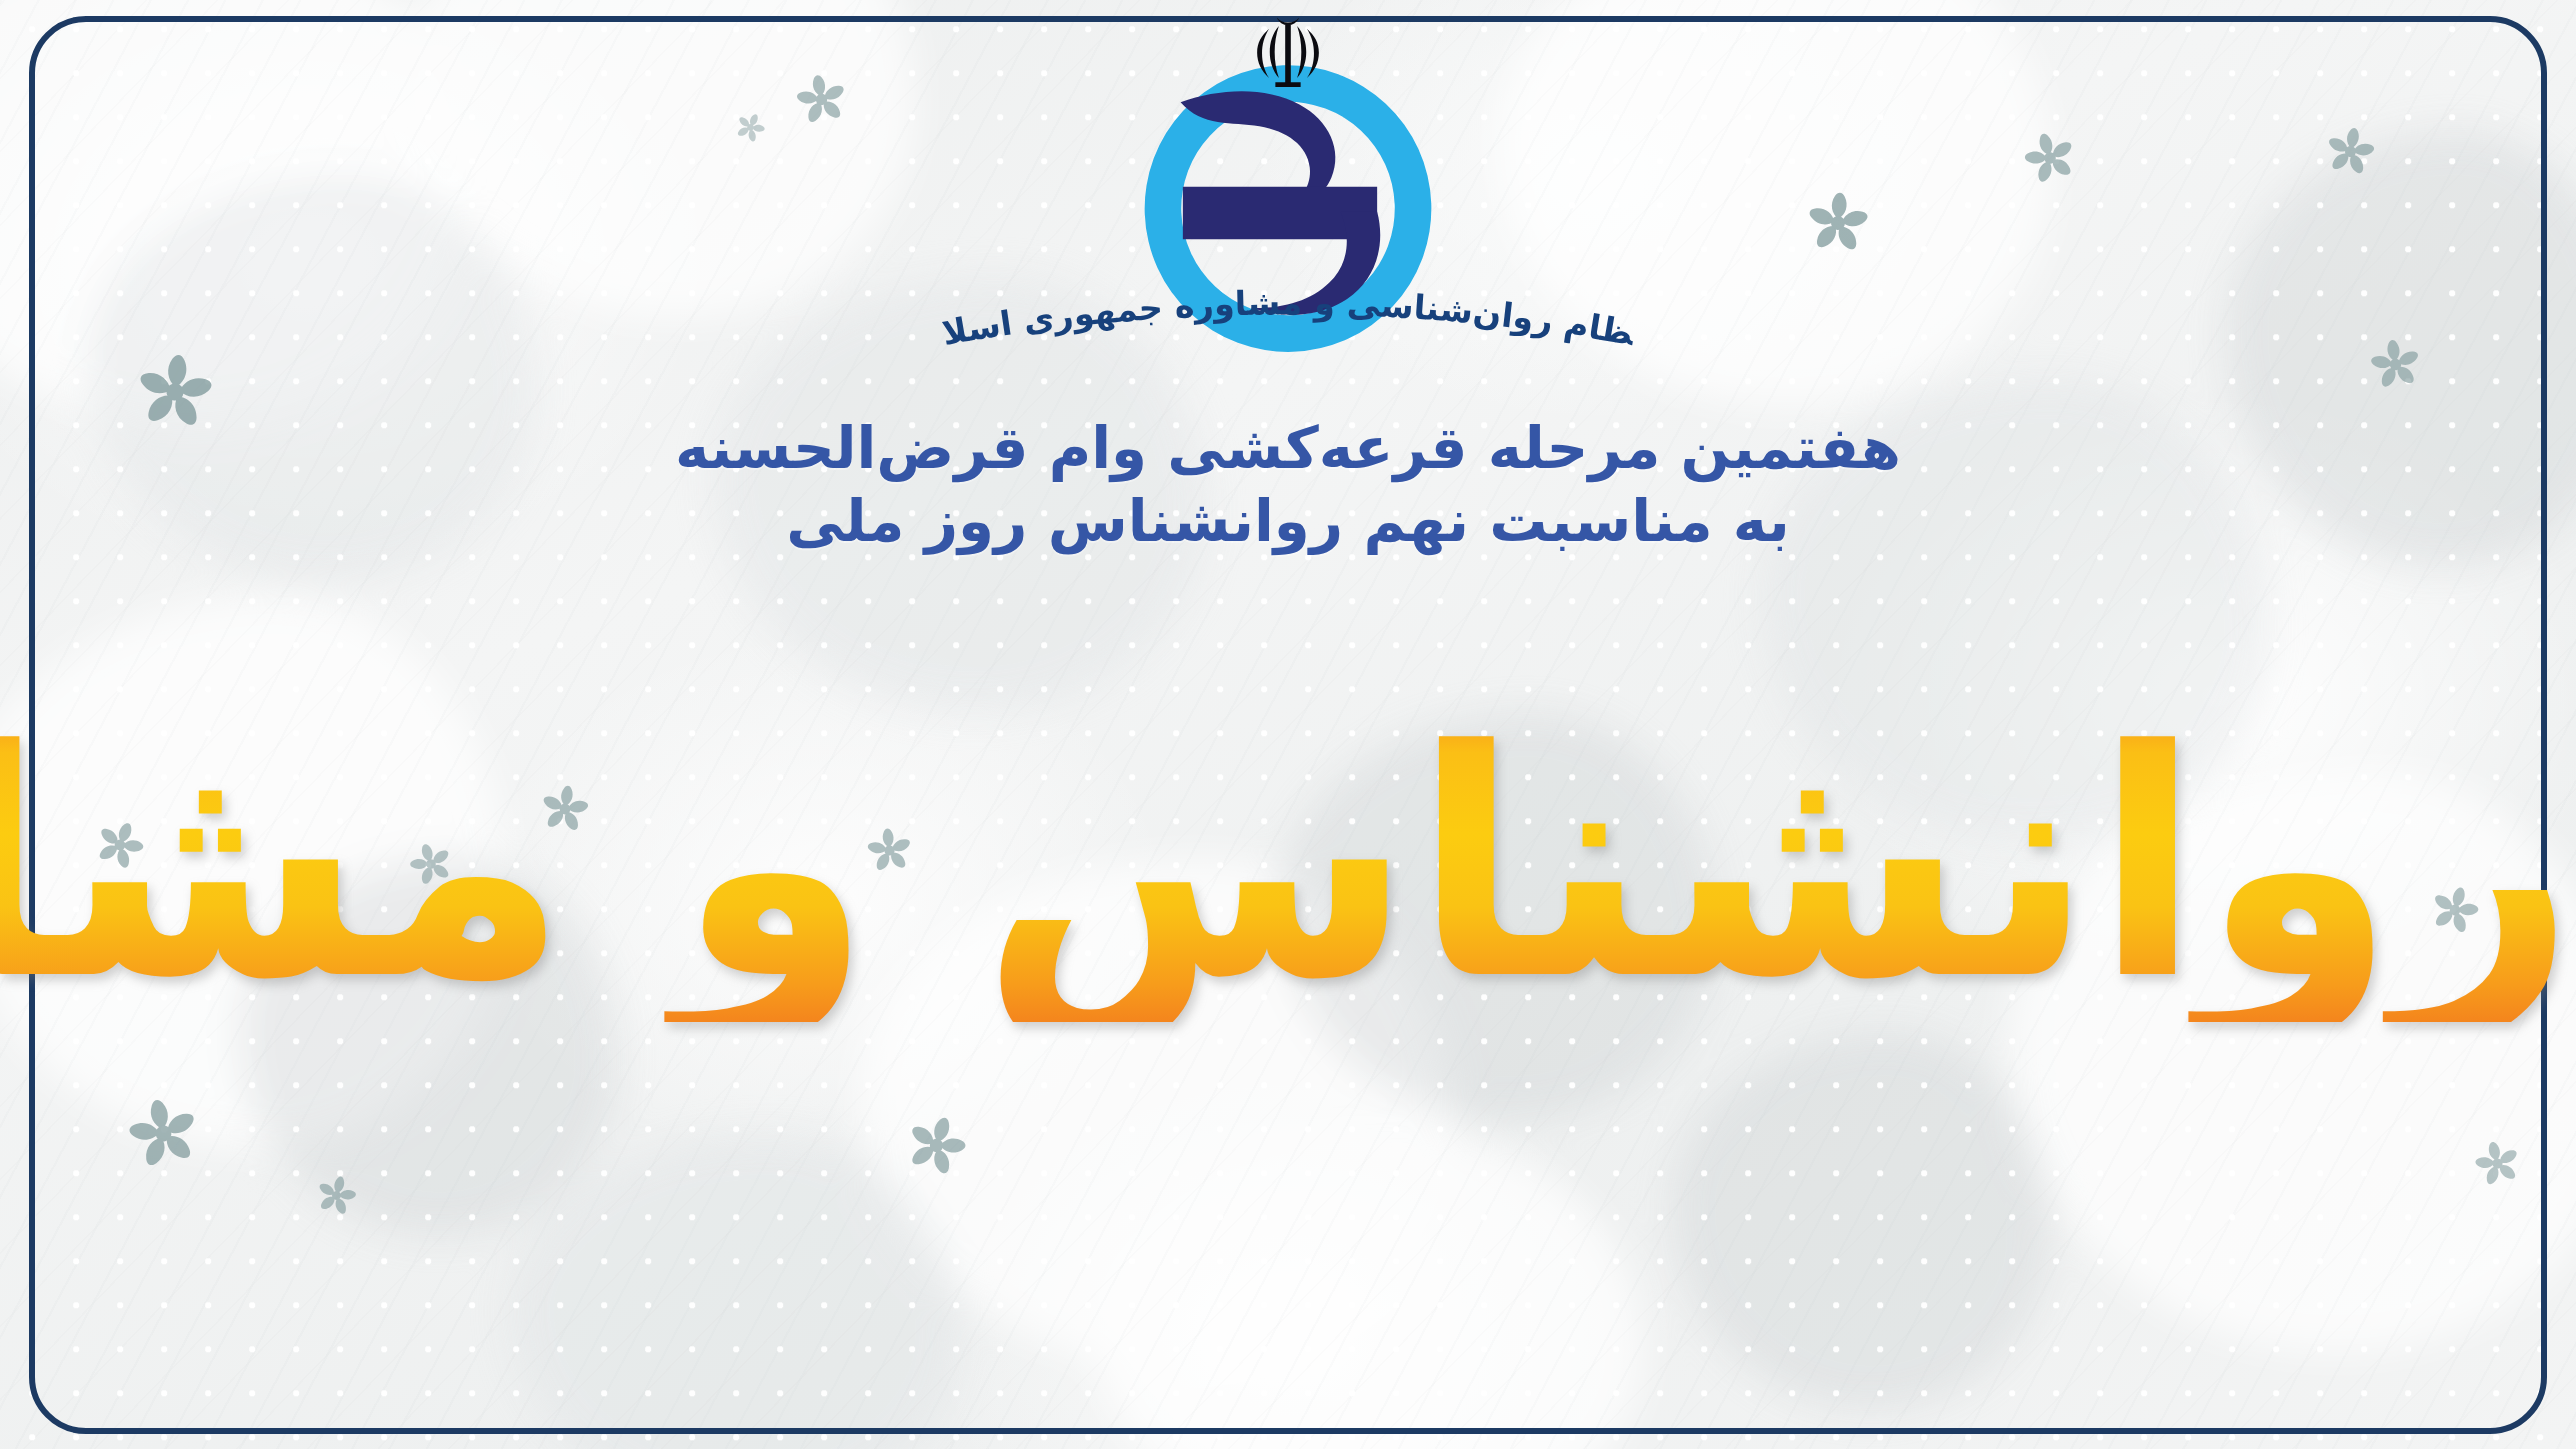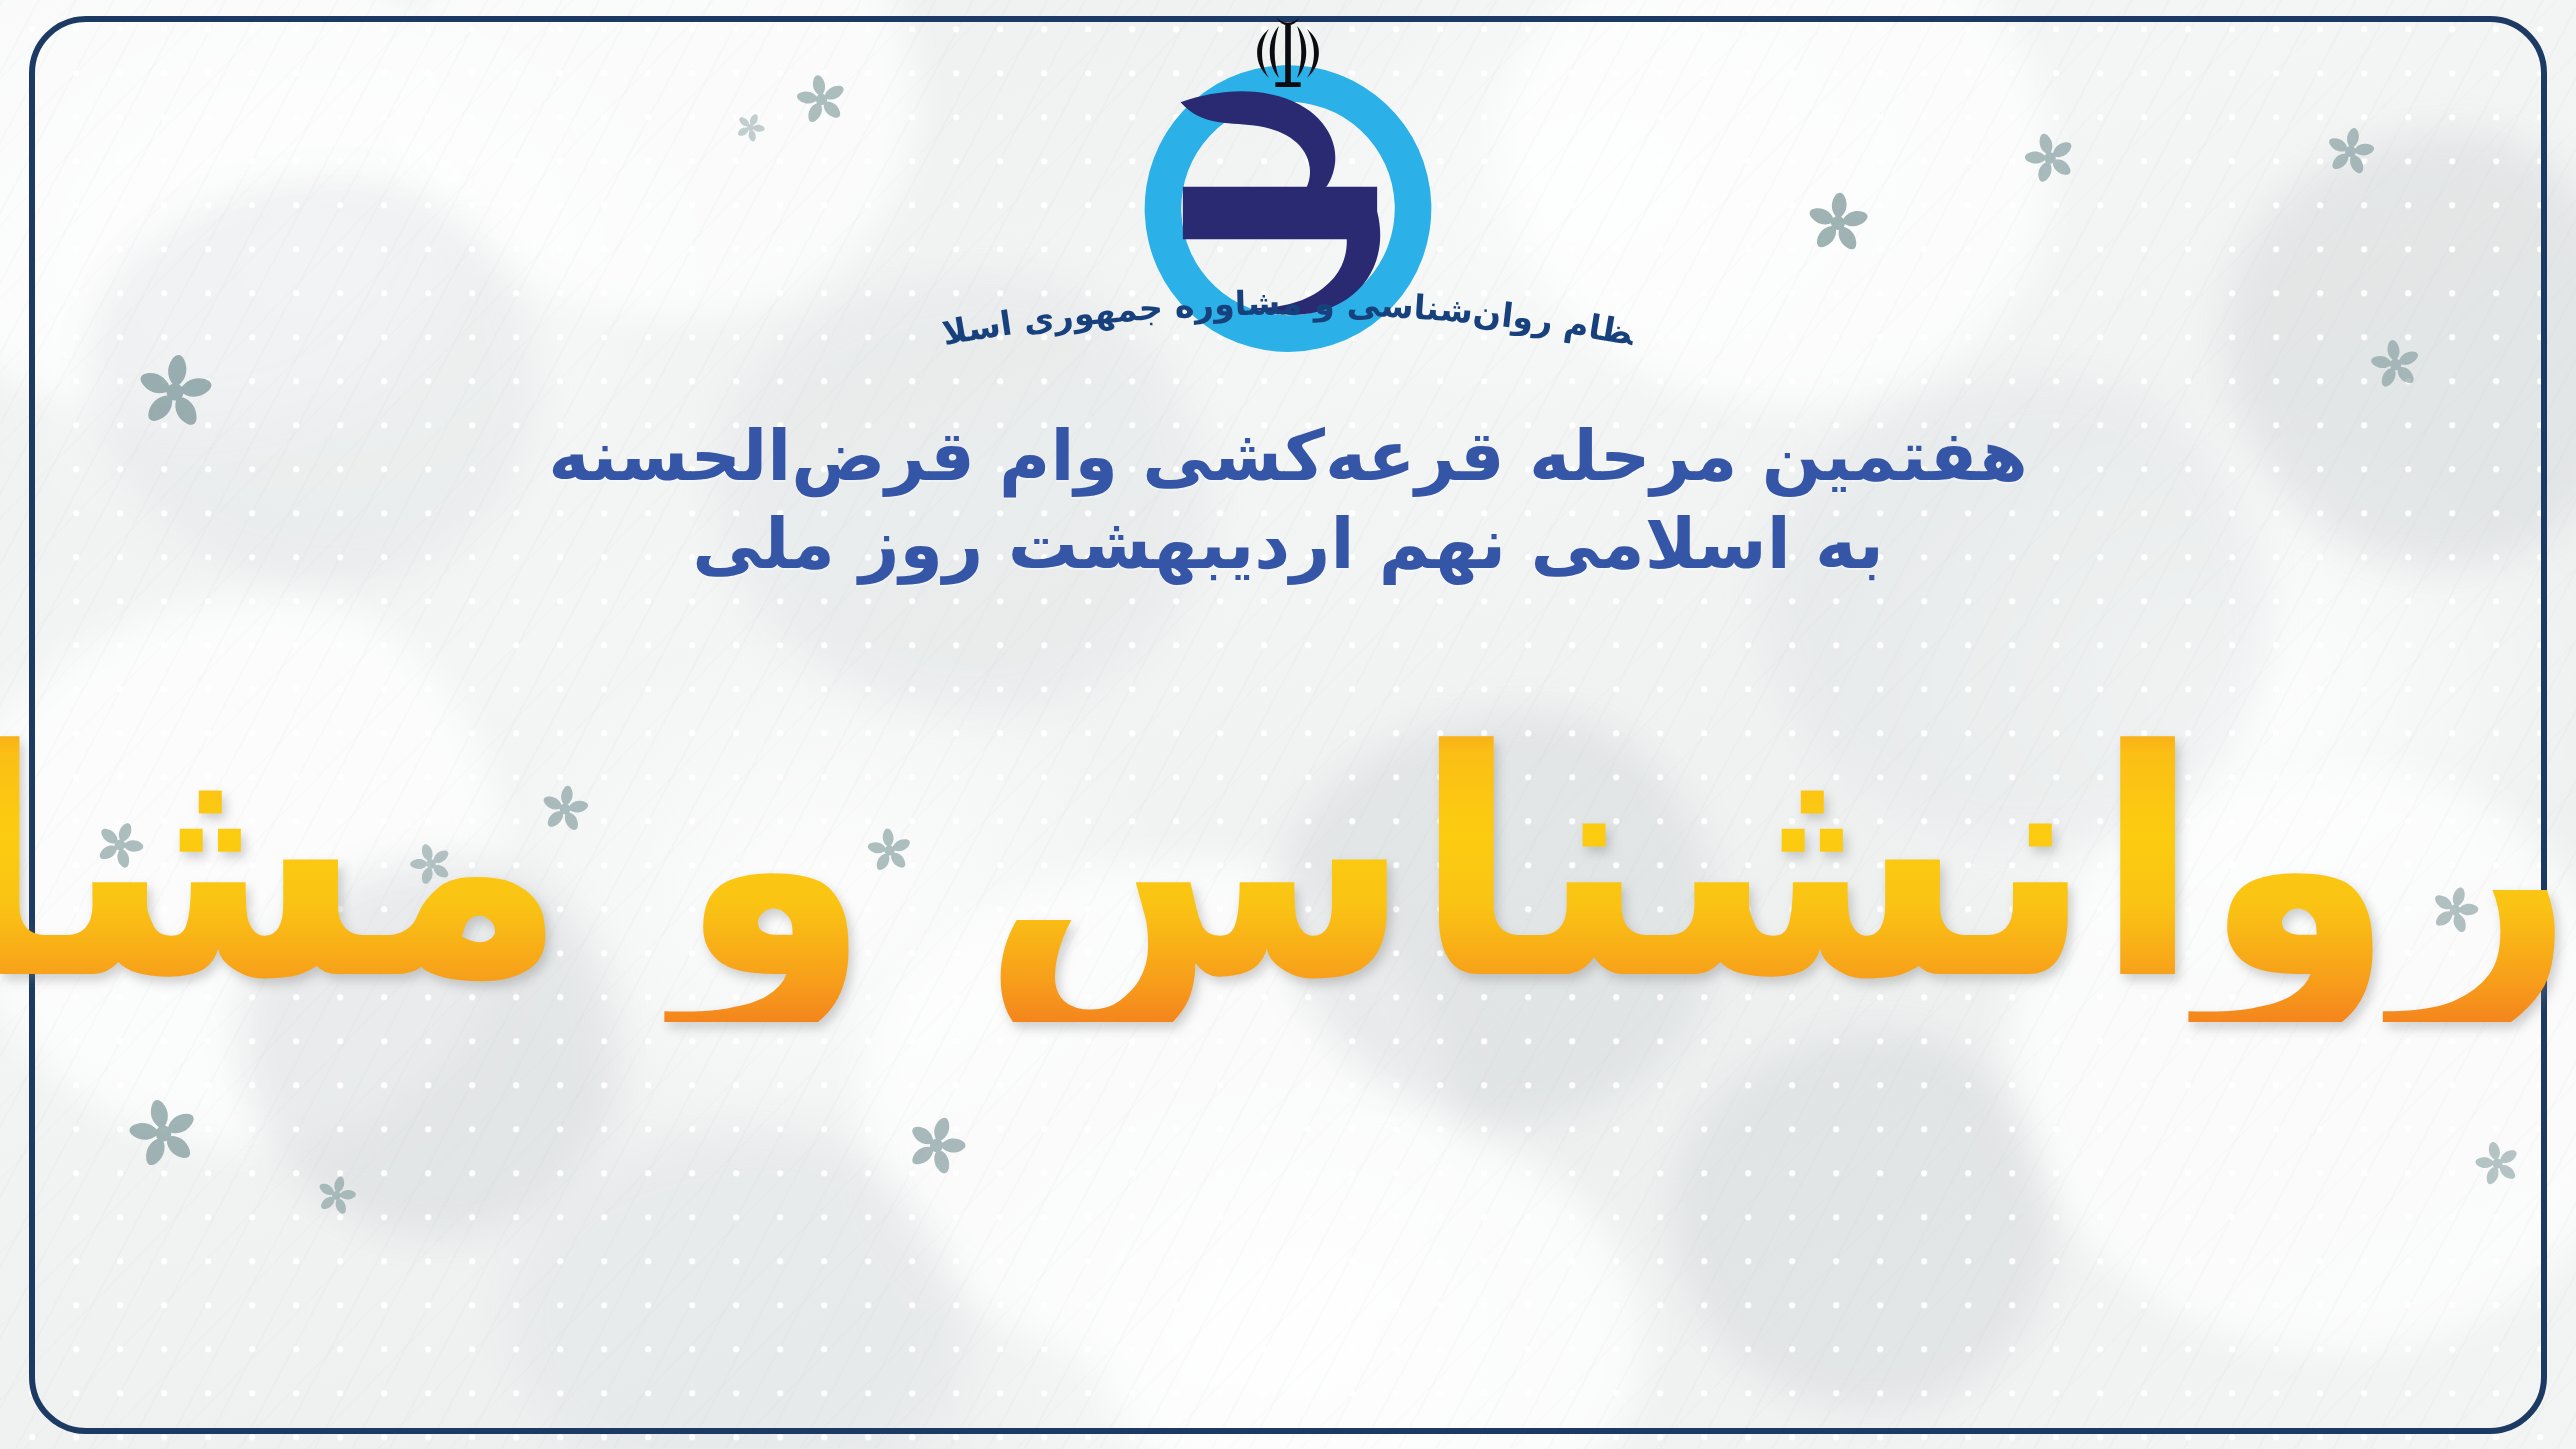--- a/index.html
+++ b/index.html
@@ -93,21 +93,21 @@
     letter-spacing:1px;
   }
 
   
   #headline{
     position:absolute; top:412px; left:0; right:0;
     text-align:center; z-index:6;
     color:#3556a6;
     font-weight:700;
     line-height:1.26;
-    font-size:70px;
+    font-size:58px;
     letter-spacing:-0.7px;
     direction:rtl;
     text-shadow:0 1.5px 0 rgba(255,255,255,.35);
   }
   #headline .ln{display:block;white-space:nowrap;}
 
   
   #bigword{
     position:absolute; top:709px; left:0; right:0;
     text-align:center; z-index:6; direction:rtl;
@@ -399,19 +399,19 @@
         <text class="org-text" text-anchor="middle">
           <textPath href="#orgArc" startOffset="50%">سازمان نظام روان‌شناسی و مشاوره جمهوری اسلامی ایران</textPath>
         </text>
       </svg>
     </div>
 
   </div>
 
   <div id="headline">
     <span class="ln">هفتمین مرحله قرعه‌کشی وام قرض‌الحسنه</span>
-    <span class="ln">به اسلامی نهم اردیبهشت روز ملی</span>
+    <span class="ln">به مناسبت نهم روانشناس روز ملی</span>
   </div>
 
   <div id="bigword">روانشناس و مشاور</div>
 
 </div>
 
 
 </body></html>

